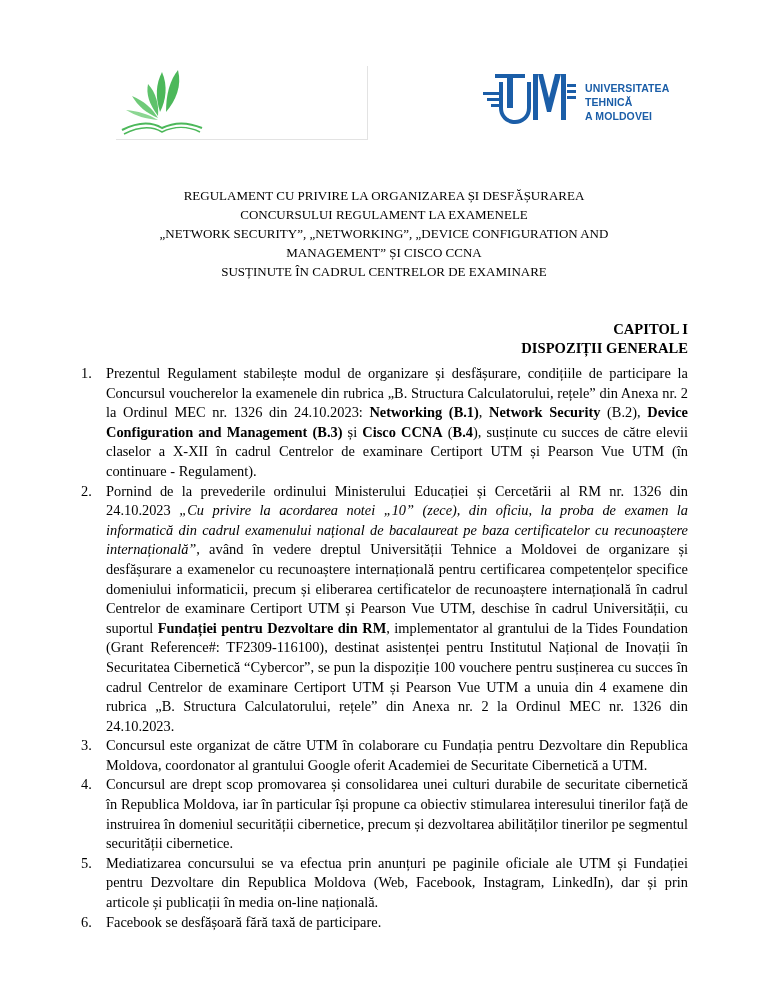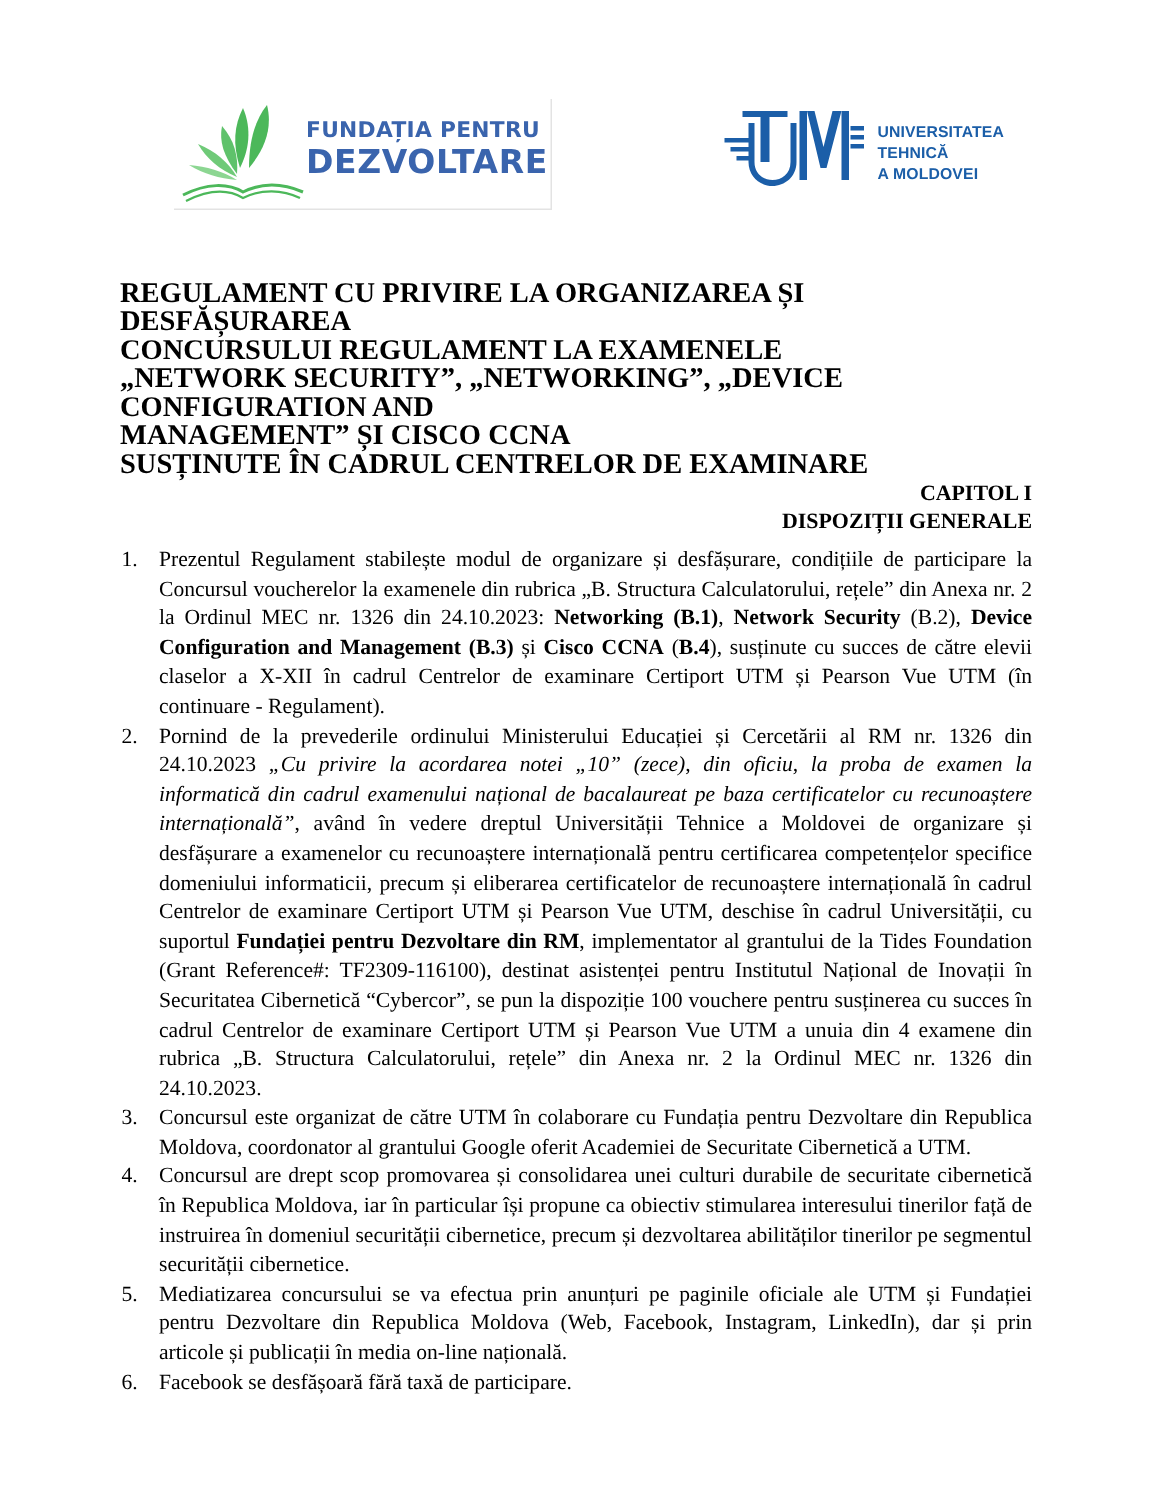--- a/index.html
+++ b/index.html
@@ -10,22 +10,22 @@
               border-right: 1px solid #e3e3e3; border-bottom: 1px solid #e3e3e3; box-sizing: border-box; }
   .fdz-leaves { position: absolute; left: 2px; top: 0; width: 85px; height: 72px; }
   .fdz-text { position: absolute; left: 88px; top: 14px; font-family: "DejaVu Sans", sans-serif;
               color: #3a64ad; font-weight: bold; line-height: 1; }
   .fdz-line1 { font-size: 14.5px; letter-spacing: 0.2px; }
   .fdz-line2 { font-size: 22px; margin-top: 3px; letter-spacing: 0.4px; }
   .utm-logo { position: absolute; left: 481px; top: 4px; width: 220px; height: 60px; }
   .utm-mark { position: absolute; left: 0; top: 2px; width: 96px; height: 56px; }
   .utm-text { position: absolute; left: 104px; top: 15px; font-family: Liberation Sans, sans-serif;
               color: #1b5ea8; font-weight: bold; font-size: 10.5px; line-height: 14px; letter-spacing: 0.1px; }
-  .title { position: absolute; top: 186px; left: 80px; width: 608px; text-align: left;
-           font-weight: bold; font-size: 19px; line-height: 19px; }
+  .title { position: absolute; top: 186px; left: 80px; width: 608px; text-align: center;
+           font-weight: normal; font-size: 13px; line-height: 19px; }
   .chapter { position: absolute; top: 320px; left: 80px; width: 608px; text-align: right;
              font-weight: bold; font-size: 14.6px; line-height: 19px; }
   .list { position: absolute; top: 364px; left: 80px; width: 608px; margin: 0; padding: 0; list-style: none; }
   .list li { position: relative; padding-left: 26px; font-size: 14.4px; line-height: 19.6px;
              text-align: justify; }
   .list li .num { position: absolute; left: 1px; top: 0; }
   b { font-weight: bold; }
   i { font-style: italic; }
 </style>
 </head>
@@ -35,24 +35,20 @@
   <div class="fdz-logo">
     <svg class="fdz-leaves" viewBox="0 0 85 72">
       <path d="M44 6 C38 18 37 30 42 46 C48 34 50 20 44 6 Z" fill="#4cb85a"></path>
       <path d="M60 4 C52 14 48 28 48 46 C58 34 64 20 60 4 Z" fill="#4cb85a"></path>
       <path d="M30 18 C28 28 31 38 40 50 C41 38 38 27 30 18 Z" fill="#5fc26b"></path>
       <path d="M14 30 C20 40 28 47 40 52 C34 42 26 35 14 30 Z" fill="#6fca78"></path>
       <path d="M8 44 C18 50 28 53 40 54 C30 48 20 45 8 44 Z" fill="#8cd692"></path>
       <path d="M4 64 C20 56 34 56 44 62 C56 56 70 56 84 62" stroke="#4cb85a" stroke-width="2" fill="none"></path>
       <path d="M6 68 C22 60 34 60 44 66 C56 60 70 60 82 66" stroke="#4cb85a" stroke-width="1.5" fill="none"></path>
     </svg>
-    <div class="fdz-text">
-      <div class="fdz-line1">FUNDAȚIA PENTRU</div>
-      <div class="fdz-line2">DEZVOLTARE</div>
-    </div>
   </div>
 
   <div class="utm-logo">
     <svg class="utm-mark" viewBox="0 0 96 56">
       <g fill="#1b5ea8">
         <rect x="2" y="24" width="18" height="3"></rect>
         <rect x="6" y="30" width="14" height="3"></rect>
         <rect x="10" y="36" width="10" height="3"></rect>
         <rect x="14" y="6" width="30" height="4"></rect>
         <rect x="26" y="10" width="6" height="30"></rect>

